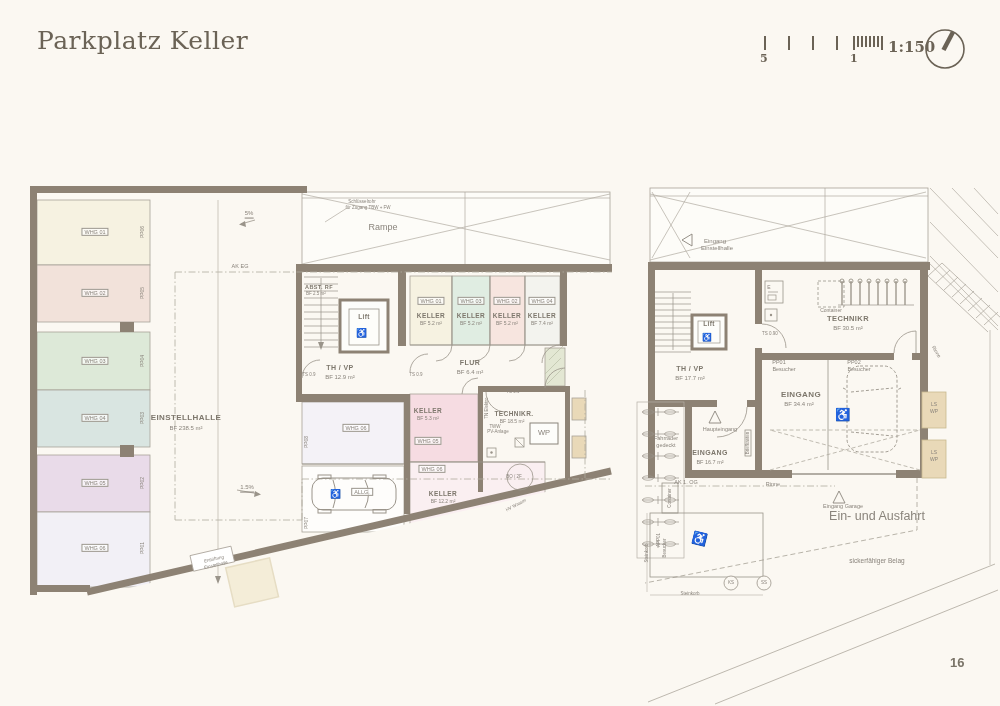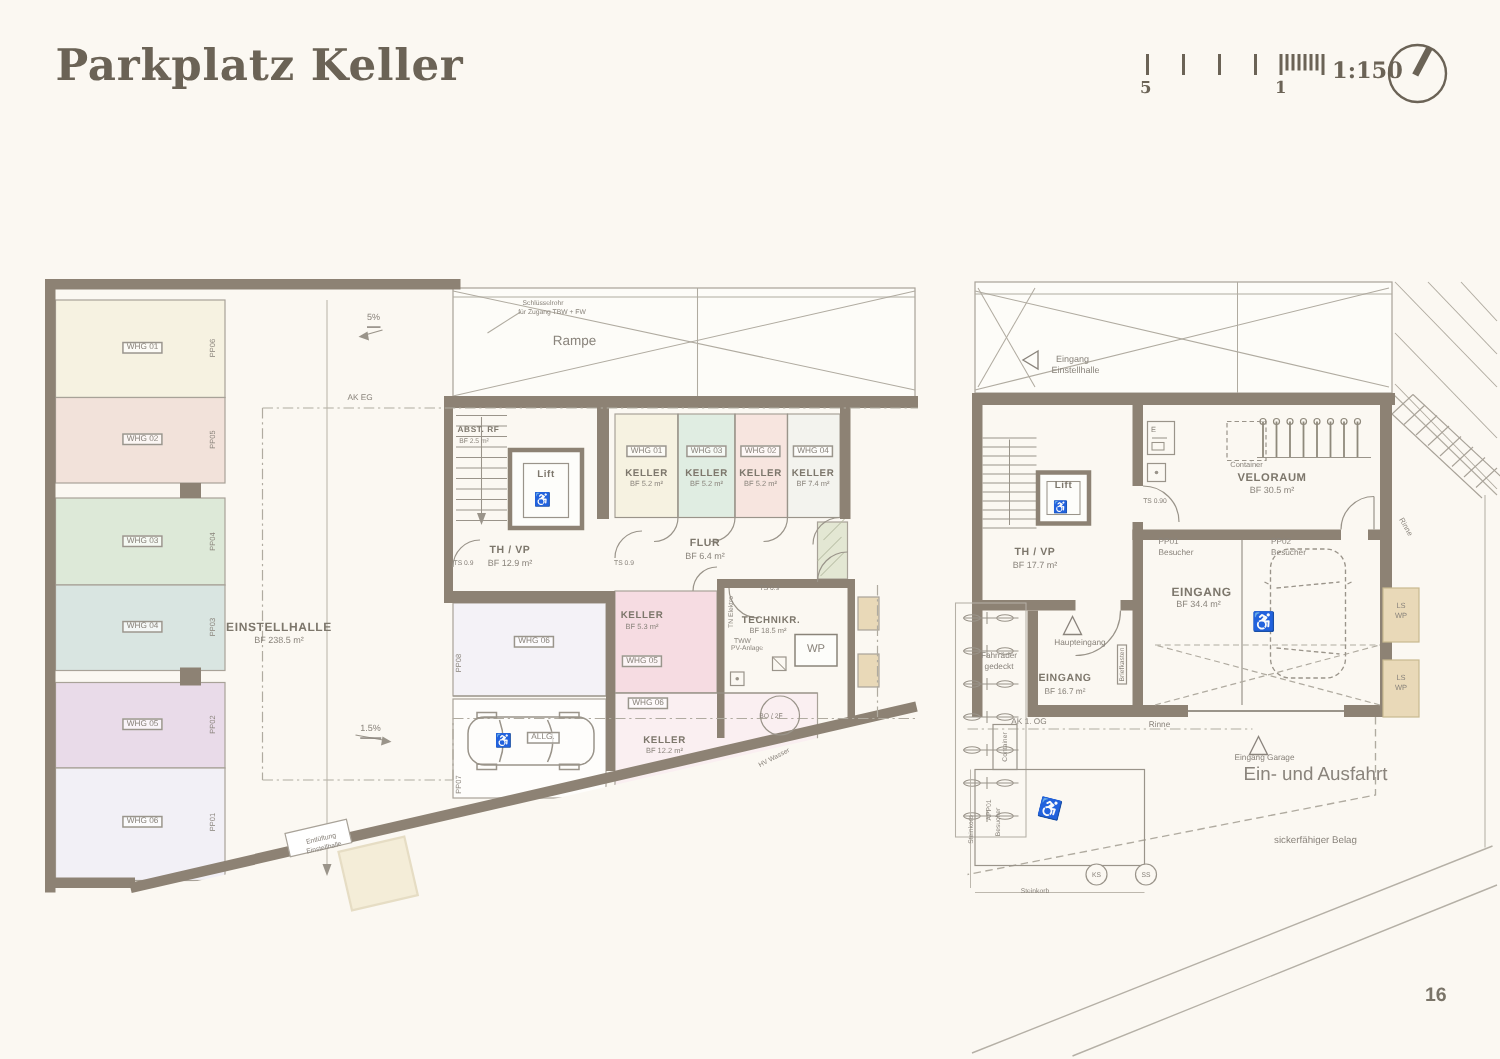--- a/index.html
+++ b/index.html
@@ -1,19 +1,19 @@
 <!DOCTYPE html>
 <html><head>
 <meta charset="utf-8">
 <style>
   html,body{margin:0;padding:0;}
   .page{position:relative;width:1000px;height:706px;background:#fbf8f2;overflow:hidden;
         font-family:"Liberation Sans",sans-serif;}
   .title{position:absolute;left:37px;top:26px;font-family:"DejaVu Serif",serif;
-         font-weight:bold;font-size:29px;color:#6b6356;letter-spacing:.5px;}
+         font-weight:normal;font-size:25px;color:#6b6356;letter-spacing:.5px;}
   .subtitle{position:absolute;left:38px;top:69px;font-family:"DejaVu Serif",serif;
          font-size:13px;color:#6d665a;}
   .scalebar{position:absolute;left:760px;top:36px;width:130px;height:30px;}
   .tick{position:absolute;top:0;width:2px;height:14px;background:#6b6356;}
   .ticklbl{position:absolute;top:16px;font-family:"DejaVu Serif",serif;font-weight:bold;
          font-size:11px;color:#6b6356;}
   .scaletxt{position:absolute;left:888px;top:38px;font-family:"DejaVu Serif",serif;
          font-weight:bold;font-size:15px;color:#6b6356;}
   .pagenum{position:absolute;left:950px;top:655px;font-size:13px;font-weight:bold;color:#7a7468;}
   svg{position:absolute;}
@@ -454,21 +454,21 @@
     <div class="L s4" style="left:513px;top:392px">TS 0.9</div>
     <div class="L s4" style="left:214px;top:559px;transform:translate(-50%,-50%) rotate(-13deg)">Entlüftung</div>
     <div class="L s4" style="left:216px;top:565px;transform:translate(-50%,-50%) rotate(-13deg)">Einstellhalle</div>
   </div>
 
   <div>
     <div class="L s6" style="left:715px;top:241px">Eingang</div>
     <div class="L s6" style="left:717px;top:248px">Einstellhalle</div>
     <div class="L s5" style="left:831px;top:311px">Container</div>
     <div class="L s5" style="left:769px;top:288px">E</div>
-    <div class="L b s75" style="left:848px;top:319px">VELORAUM</div>
+    <div class="L b s75" style="left:848px;top:319px">TECHNIKR</div>
     <div class="L s6" style="left:848px;top:328px">BF 30.5 m²</div>
     <div class="L b s65" style="left:709px;top:324px">Lift</div>
     <div class="L s8" style="left:707px;top:338px">♿</div>
     <div class="L b s7" style="left:690px;top:369px">TH / VP</div>
     <div class="L s6" style="left:690px;top:378px">BF 17.7 m²</div>
     <div class="L s4" style="left:770px;top:334px">TS 0.90</div>
 
     <div class="L s55" style="left:779px;top:362px">PP01</div>
     <div class="L s55" style="left:784px;top:369px">Besucher</div>
     <div class="L s55" style="left:854px;top:362px">PP02</div>

